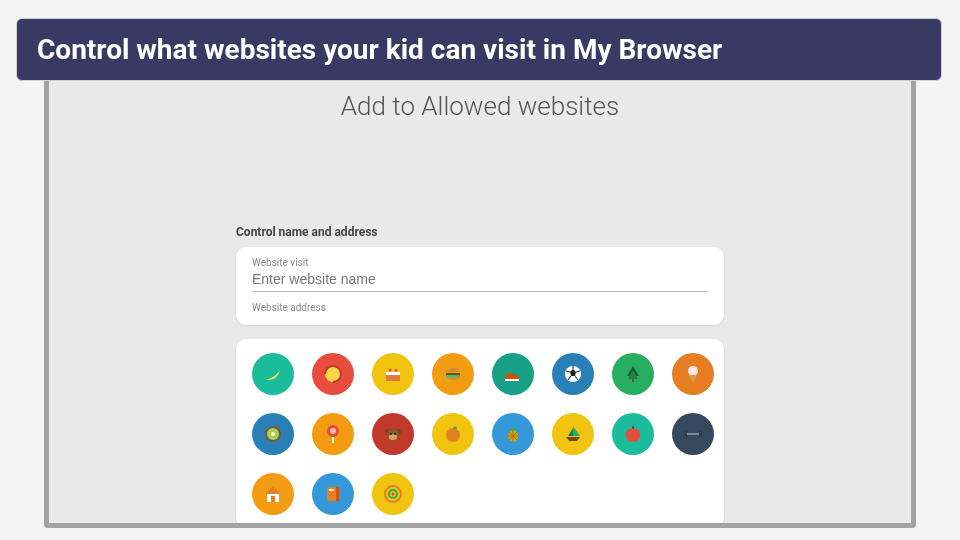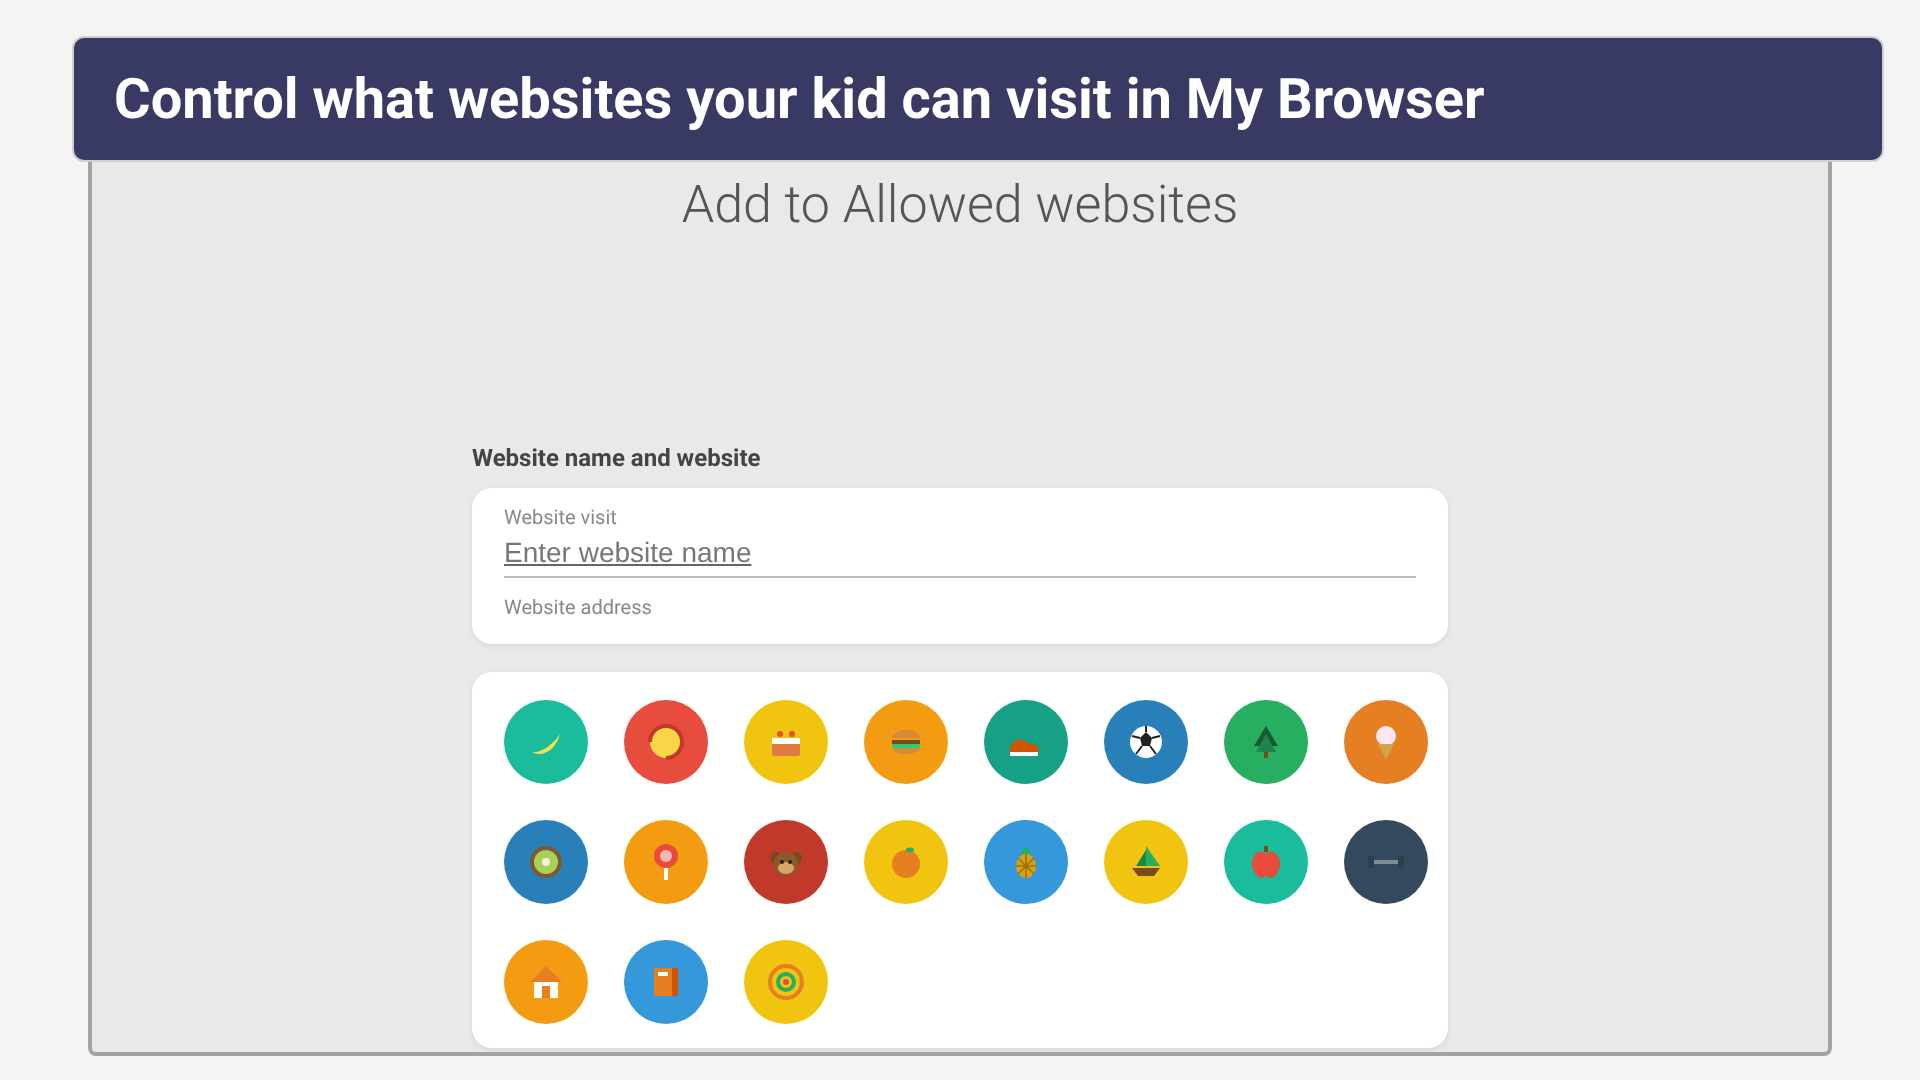--- a/index.html
+++ b/index.html
@@ -7,39 +7,39 @@
     width: 960px;
     height: 540px;
     background: #f4f4f4;
     font-family: -apple-system, BlinkMacSystemFont, "Segoe UI", Roboto, sans-serif;
     overflow: hidden;
     position: relative;
   }
   .banner {
     position: absolute;
     top: 18px;
-    left: 36px;
+    left: 16px;
     right: 18px;
     background: #383a64;
     color: #fff;
     font-weight: 700;
     font-size: 28px;
     padding: 14px 20px;
     border-radius: 6px;
     border: 1px solid #d0d0d0;
     z-index: 10;
   }
   .app-window {
     position: absolute;
     top: 76px;
     left: 44px;
     right: 44px;
     bottom: 12px;
     background: #e9e9e9;
-    border: 2px solid #a3a3a3;
+    border: 5px solid #a3a3a3;
     border-radius: 4px;
     overflow: hidden;
   }
   .page-title {
     text-align: center;
     font-size: 26px;
     font-weight: 300;
     color: #555;
     margin-top: 10px;
   }
@@ -70,21 +70,20 @@
   }
   .field-input {
     width: 100%;
     border: none;
     border-bottom: 1px solid #bbb;
     font-size: 14px;
     color: #666;
     padding: 3px 0 4px;
     outline: none;
     background: transparent;
-    text-decoration: underline;
   }
   .field-input::placeholder { color: #777; }
   .icon-card {
     background: #fff;
     border-radius: 10px;
     box-shadow: 0 1px 3px rgba(0,0,0,0.08);
     padding: 14px 16px 12px;
   }
   .icon-grid {
     display: grid;
@@ -108,21 +107,21 @@
 
 <div class="banner">
   <span>Control what websites your kid can visit in My Browser</span>
 </div>
 
 <div class="app-window">
   <h1 class="page-title">Add to Allowed websites</h1>
 
   <div class="form-area">
 
-    <div class="section-label">Website name and website</div>
+    <div class="section-label">Control name and address</div>
 
     <div class="card">
       <div class="field">
         <div class="field-label">Website visit</div>
         <input class="field-input" placeholder="Enter website name" style="">
       </div>
       <div class="field">
         <div class="field-label">Website address</div>
       </div>
     </div>

